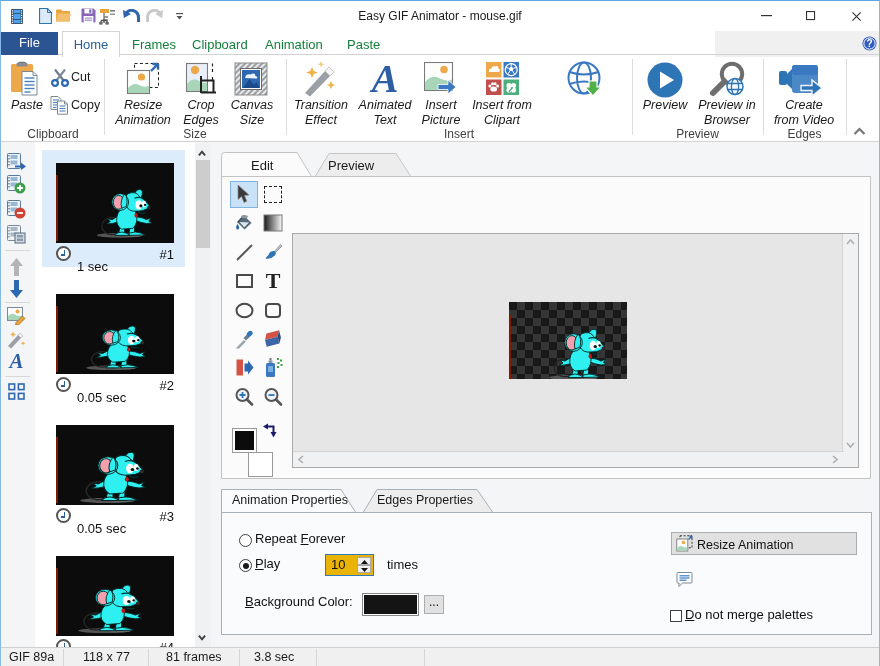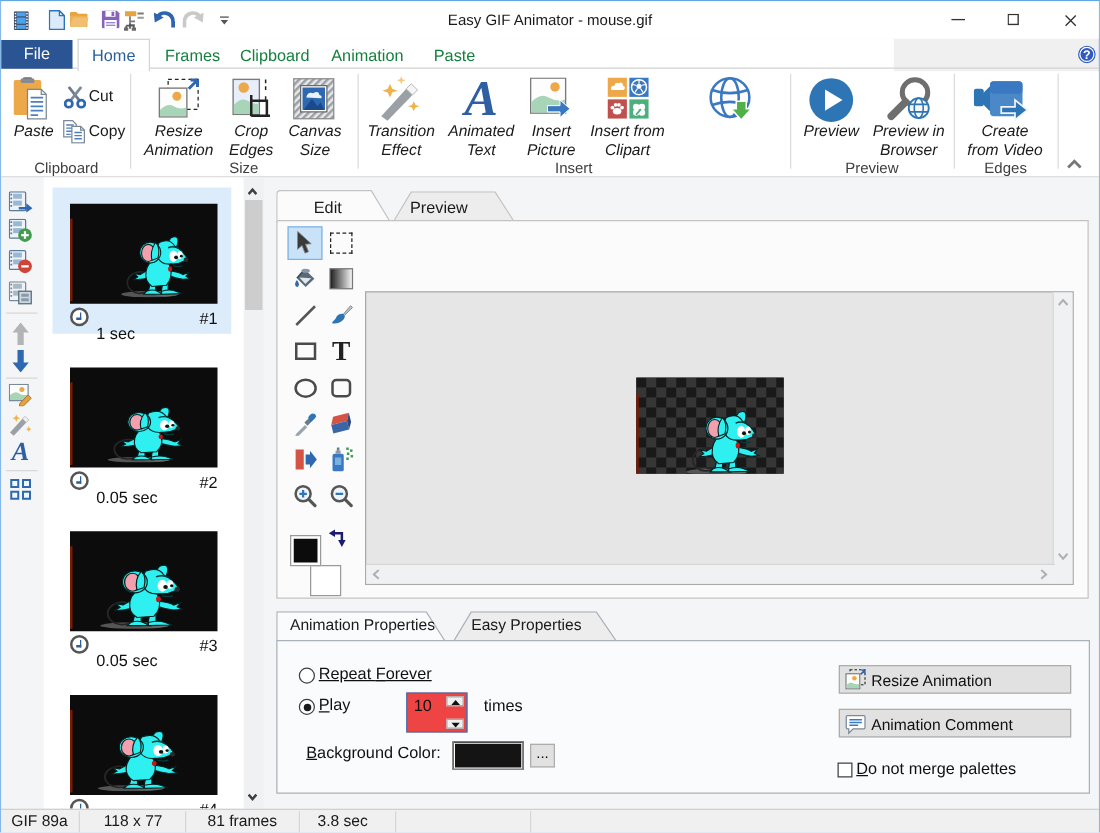--- a/index.html
+++ b/index.html
@@ -61,21 +61,21 @@
 
 
 #bpanel { position:absolute; left:220px; top:511px; width:651px; height:123px; background:#fafbfc; border:1px solid #a8b0ba; }
 
 
 .radio { position:absolute; width:13px; height:13px; border:1px solid #404040; border-radius:50%; background:#fff; }
 .radio.on:before { content:""; position:absolute; left:2.5px; top:2.5px; width:6px; height:6px; background:#1a1a1a; border-radius:50%; }
 .cblabel { position:absolute; font-size:13px; color:#111; }
 u { text-decoration:underline; }
 
-#spinner { position:absolute; left:324px; top:553px; width:49px; height:32px; background:#ef4444; border:1px solid #2a7ac4; }
+#spinner { position:absolute; left:324px; top:553px; width:49px; height:22px; background:#eab308; border:1px solid #2a7ac4; }
 #spinval { position:absolute; left:5px; top:2px; font-size:13px; color:#111; }
 .spinbtn { position:absolute; right:2px; width:14px; height:8px; background:#f0f0f0; border:1px solid #a8a8a8; }
 .spinbtn svg { display:block; margin:1.5px auto 0; }
 
 #bgswatch { position:absolute; left:361px; top:592px; width:57px; height:23px; background:#141414; border:1px solid #888; box-shadow:inset 0 0 0 1px #fff; }
 #dots { position:absolute; left:423px; top:594px; width:20px; height:19px; background:#e1e1e1; border:1px solid #adadad; font-size:12px; text-align:center; line-height:13px; color:#111; }
 
 .pbtn { position:absolute; left:670px; width:186px; height:23px; background:#e1e1e1; border:1px solid #adadad; font-size:12.5px; color:#111; }
 .pbtn span { position:absolute; left:25px; top:4.5px; }
 #checkbox { position:absolute; left:669px; top:609px; width:12px; height:12px; background:#fff; border:1px solid #404040; }
@@ -694,25 +694,25 @@
 
   <svg class="abs" style="left:220px;top:488px;" width="136" height="25" viewBox="0 0 136 25">
     <path d="M0.5 25 L0.5 0.5 L120 0.5 L135.5 25 Z" fill="#fafbfc" stroke="none"></path>
     <path d="M0.5 25 L0.5 0.5 L120 0.5 L135.5 24.6" fill="none" stroke="#a8b0ba" stroke-width="1"></path>
   </svg>
   <svg class="abs" style="left:362px;top:488px;" width="130" height="23" viewBox="0 0 130 23">
     <path d="M0.5 23 L14 0.5 L114 0.5 L129.5 23 Z" fill="#ededed" stroke="none"></path>
     <path d="M0.5 23 L14 0.5 L114 0.5 L129.5 23" fill="none" stroke="#a8b0ba" stroke-width="1"></path>
   </svg>
   <div class="tabtxt" style="left:231px;top:492px;font-size:12.5px;">Animation Properties</div>
-  <div class="tabtxt" style="left:376px;top:492px;font-size:12.5px;">Easy Properties</div>
+  <div class="tabtxt" style="left:376px;top:492px;font-size:12.5px;">Edges Properties</div>
   <div id="bpanel"></div>
 
   <div class="radio" style="left:238px; top:533px;"></div>
-  <div class="cblabel" style="left:254px; top:530px;text-decoration:underline;">Repeat <u>F</u>orever</div>
+  <div class="cblabel" style="left:254px; top:530px;">Repeat <u>F</u>orever</div>
   <div class="radio on" style="left:238px; top:558px;"></div>
   <div class="cblabel" style="left:254px; top:555px;"><u>P</u>lay</div>
   <div id="spinner">
     <div id="spinval">10</div>
     <div class="spinbtn" style="top:2px;">
         <svg width="7" height="4">
           <path d="M0 4 L3.5 0 L7 4 Z" fill="#111"></path>
         </svg>
       </div>
     <div class="spinbtn" style="bottom:2px;">
@@ -721,23 +721,20 @@
         </svg>
       </div>
   </div>
   <div class="cblabel" style="left:386px; top:556px;">times</div>
   <div class="cblabel" style="left:244px; top:593px;"><u>B</u>ackground Color:</div>
   <div id="bgswatch"></div>
   <div id="dots">...</div>
   <div class="pbtn" style="top:531px;padding-left:32px;">
       <span>Resize Animation</span>
     </div>
-  <div class="pbtn" style="top:566px;">
-      <span>Animation Comment</span>
-    </div>
   <div id="btnicons">
 
     <svg class="abs" style="left:675px;top:534px;" width="17" height="17" viewBox="0 0 17 17">
       <rect x="4" y="0.8" width="12" height="12" fill="none" stroke="#222" stroke-width="0.9" stroke-dasharray="2 1.6"></rect>
       <rect x="0.8" y="4" width="11" height="12" fill="#fdfdfd" stroke="#7a7a7a" stroke-width="0.9"></rect>
       <circle cx="7.5" cy="7.5" r="1.8" fill="#eda949"></circle>
       <path d="M1.2 13 Q4 10 6.5 11.5 Q9 13 11.3 12 L11.3 15.5 L1.2 15.5 Z" fill="#a8d5b8"></path>
       <path d="M12.5 4.5 L15.8 1.2 M15.8 1.2 L13.2 1.2 M15.8 1.2 L15.8 3.8" stroke="#2e68b0" stroke-width="1.3" fill="none"></path>
     </svg>
 

